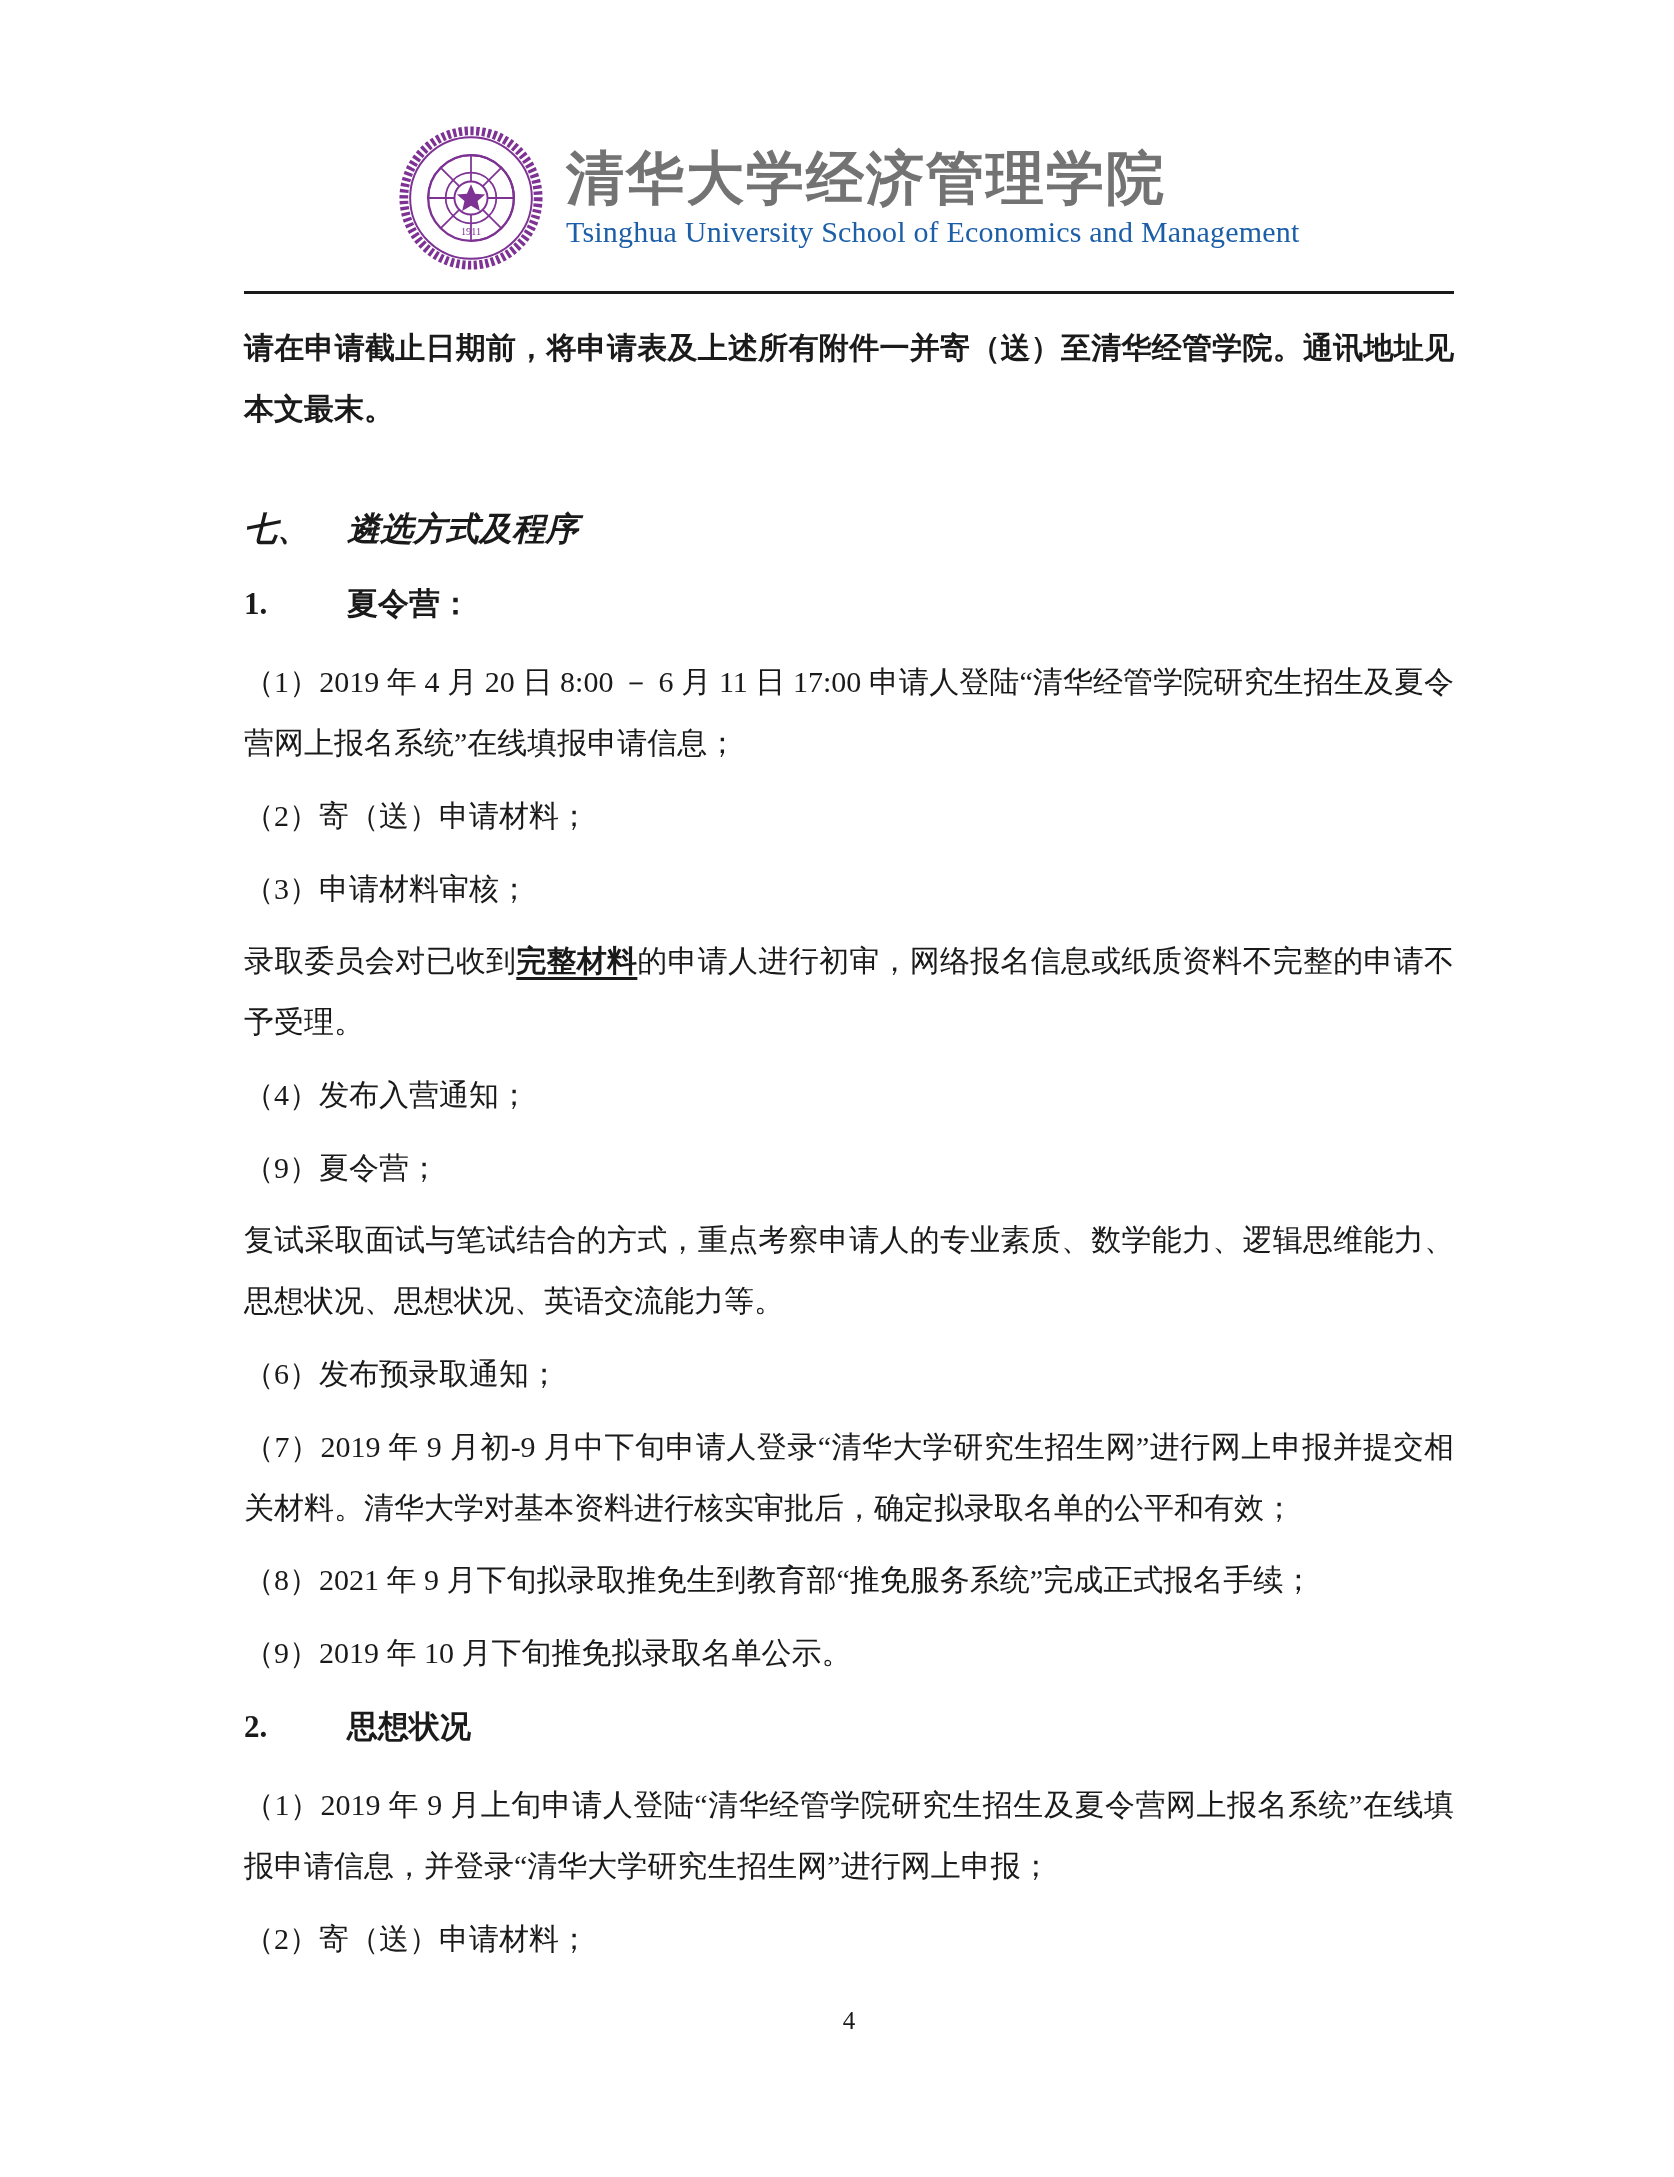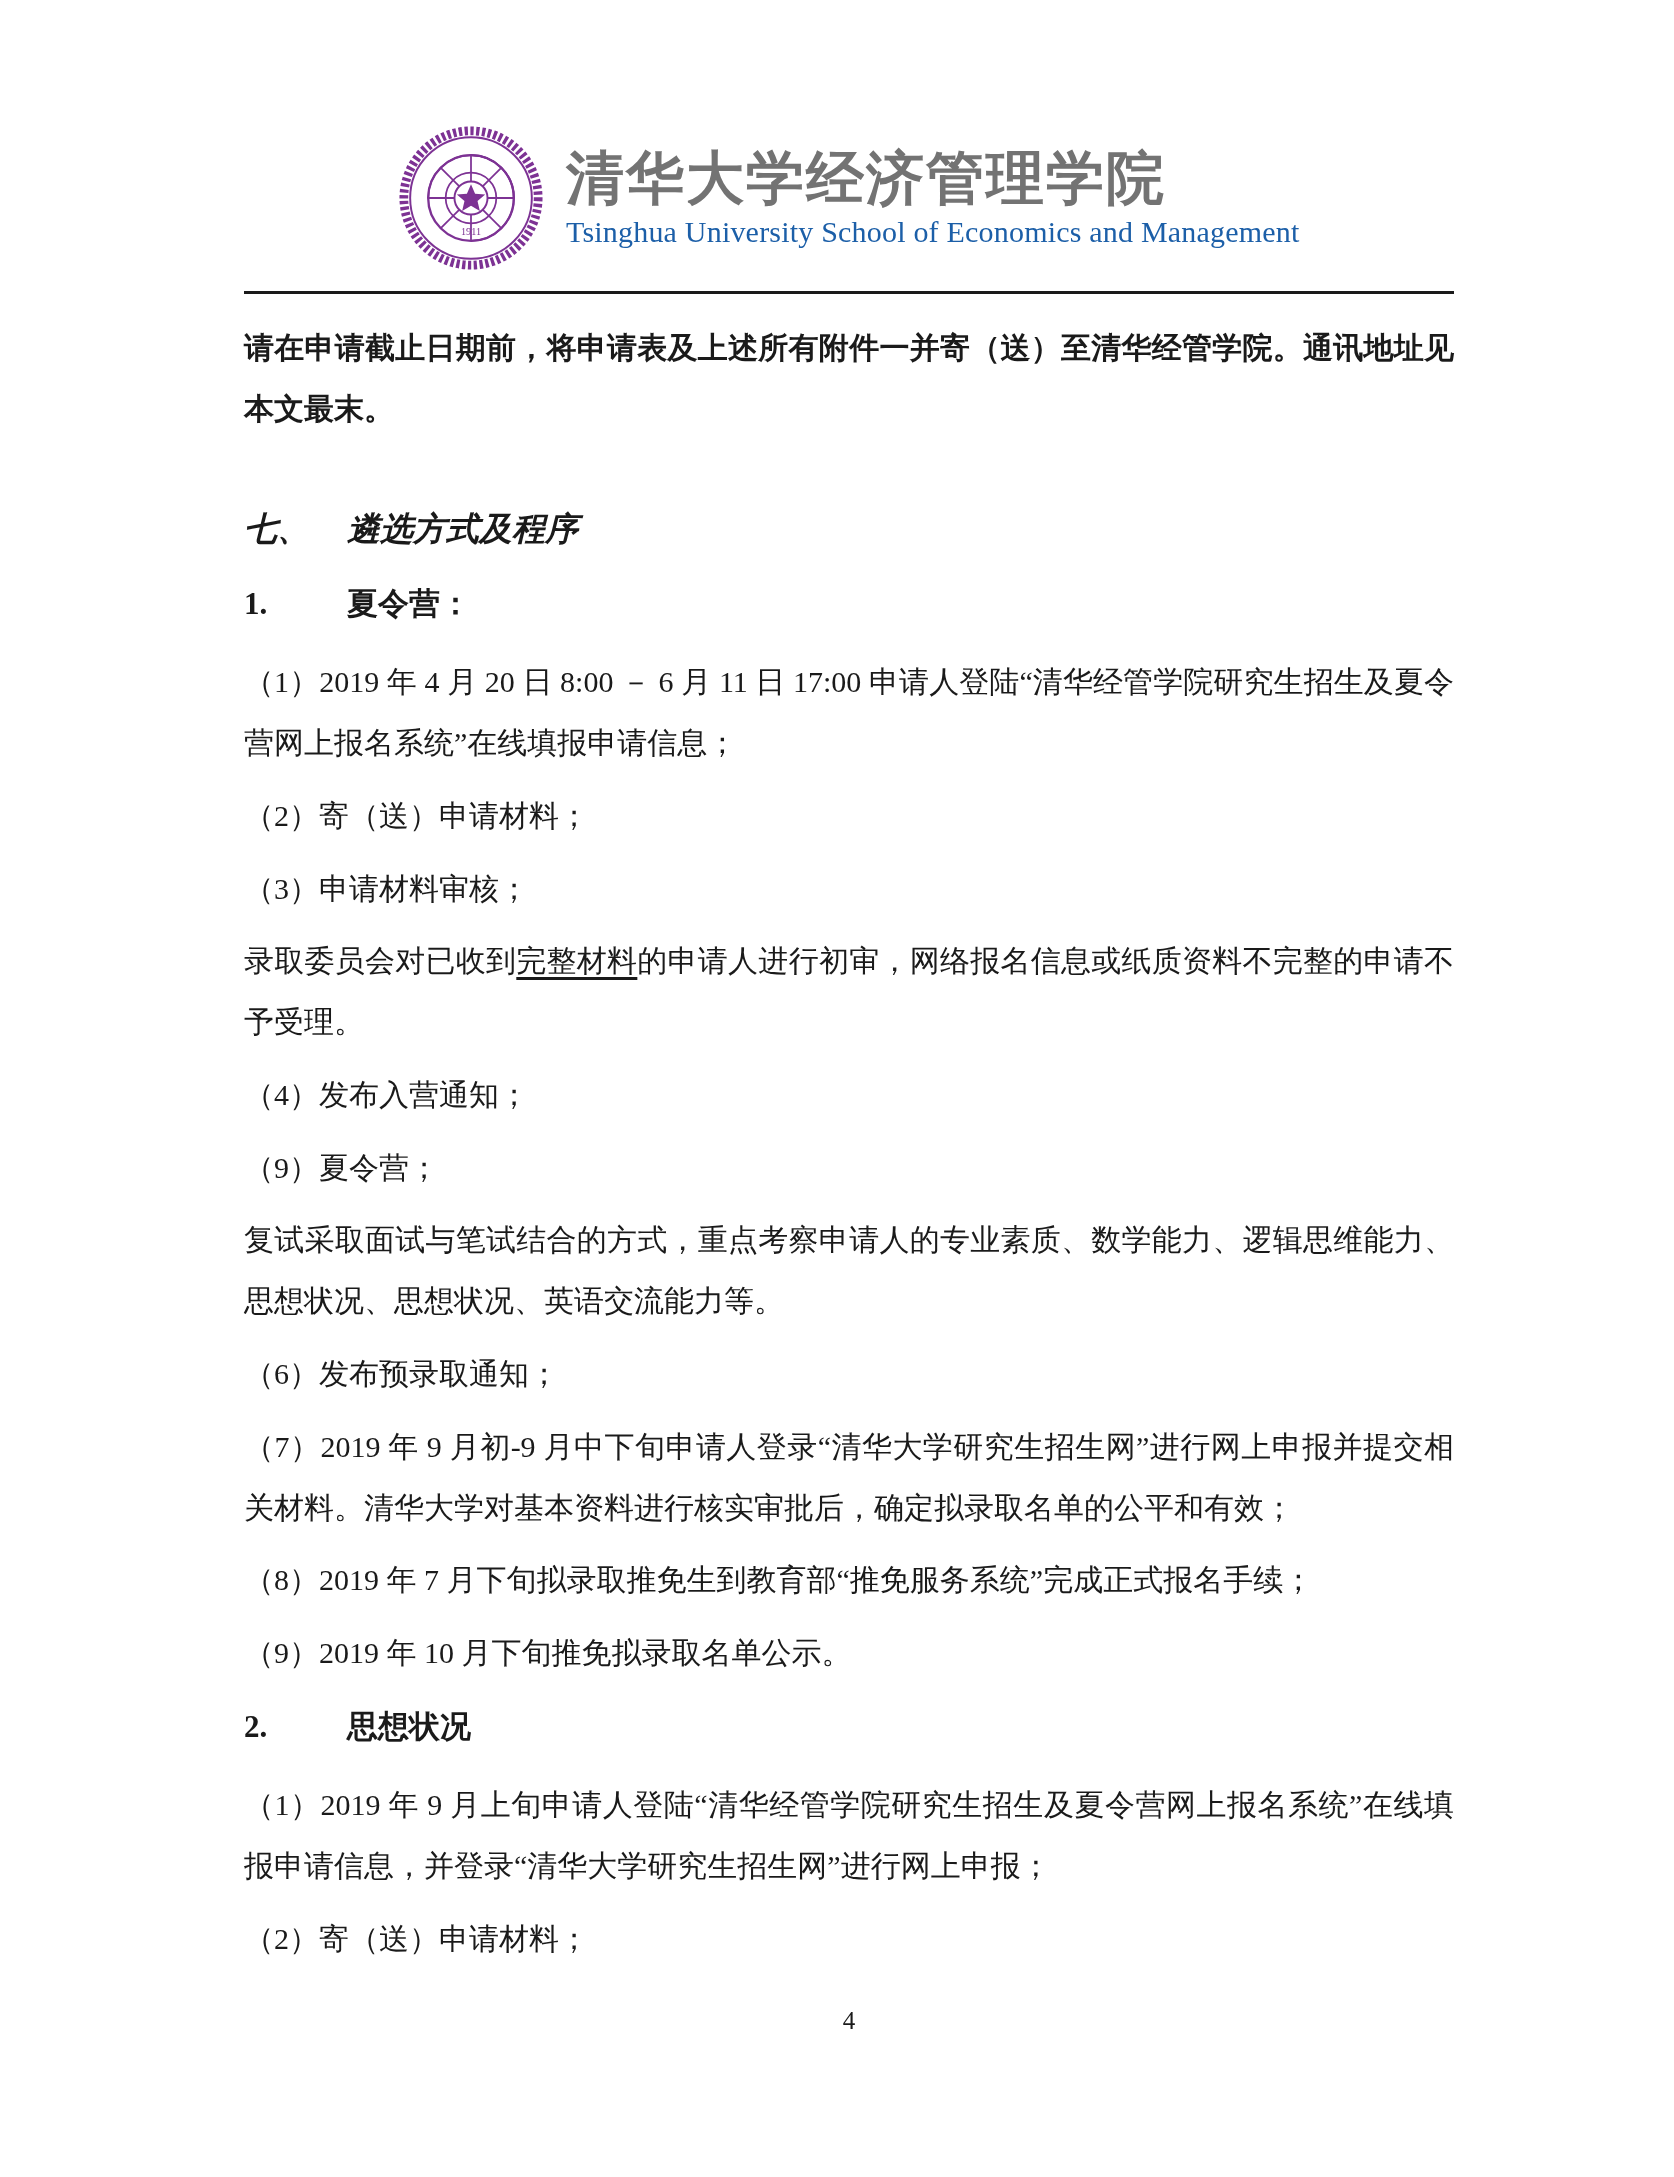--- a/index.html
+++ b/index.html
@@ -53,21 +53,21 @@
     margin:0 0 11.7px 0;
     line-height:61px;
     text-align:justify;
     text-justify:inter-ideograph;
   }
   .intro{
     font-weight:bold;
     margin-bottom:57px;
   }
   .em{
-    font-weight:normal;
+    font-weight:bold;
     text-decoration:underline;
     text-underline-offset:5.9px;
   }
   .heading-1{
     margin:0 0 9.8px 0;
     font-size:33px;
     font-weight:bold;
     line-height:66px;
     font-style:italic;
   }
@@ -135,21 +135,21 @@
         <p class="heading-2"><span class="h-num">1.</span><span class="h-title">夏令营：</span></p>
         <p class="para"><span>（1）2019 年 4 月 20 日 8:00 － 6 月 11 日 17:00 申请人登陆“清华经管学院研究生招生及夏令营网上报名系统”在线填报申请信息；</span></p>
         <p class="para"><span>（2）寄（送）申请材料；</span></p>
         <p class="para"><span>（3）申请材料审核；</span></p>
         <p class="para"><span>录取委员会对已收到</span><span class="em">完整材料</span><span>的申请人进行初审，网络报名信息或纸质资料不完整的申请不予受理。</span></p>
         <p class="para"><span>（4）发布入营通知；</span></p>
         <p class="para"><span>（9）夏令营；</span></p>
         <p class="para"><span>复试采取面试与笔试结合的方式，重点考察申请人的专业素质、数学能力、逻辑思维能力、思想状况、思想状况、英语交流能力等。</span></p>
         <p class="para"><span>（6）发布预录取通知；</span></p>
         <p class="para"><span>（7）2019 年 9 月初-9 月中下旬申请人登录“清华大学研究生招生网”进行网上申报并提交相关材料。清华大学对基本资料进行核实审批后，确定拟录取名单的公平和有效；</span></p>
-        <p class="para"><span>（8）2019 年 7 月下旬拟录取推免生到教育部“推免服务系统”完成正式报名手续；</span></p>
+        <p class="para"><span>（8）2021 年 9 月下旬拟录取推免生到教育部“推免服务系统”完成正式报名手续；</span></p>
         <p class="para"><span>（9）2019 年 10 月下旬推免拟录取名单公示。</span></p>
         <p class="heading-2"><span class="h-num">2.</span><span class="h-title">思想状况</span></p>
         <p class="para"><span>（1）2019 年 9 月上旬申请人登陆“清华经管学院研究生招生及夏令营网上报名系统”在线填报申请信息，并登录“清华大学研究生招生网”进行网上申报；</span></p>
         <p class="para"><span>（2）寄（送）申请材料；</span></p>
       </main>
   </div>
 
   <footer class="footer">
     <span class="page-num">4</span>
   </footer>

